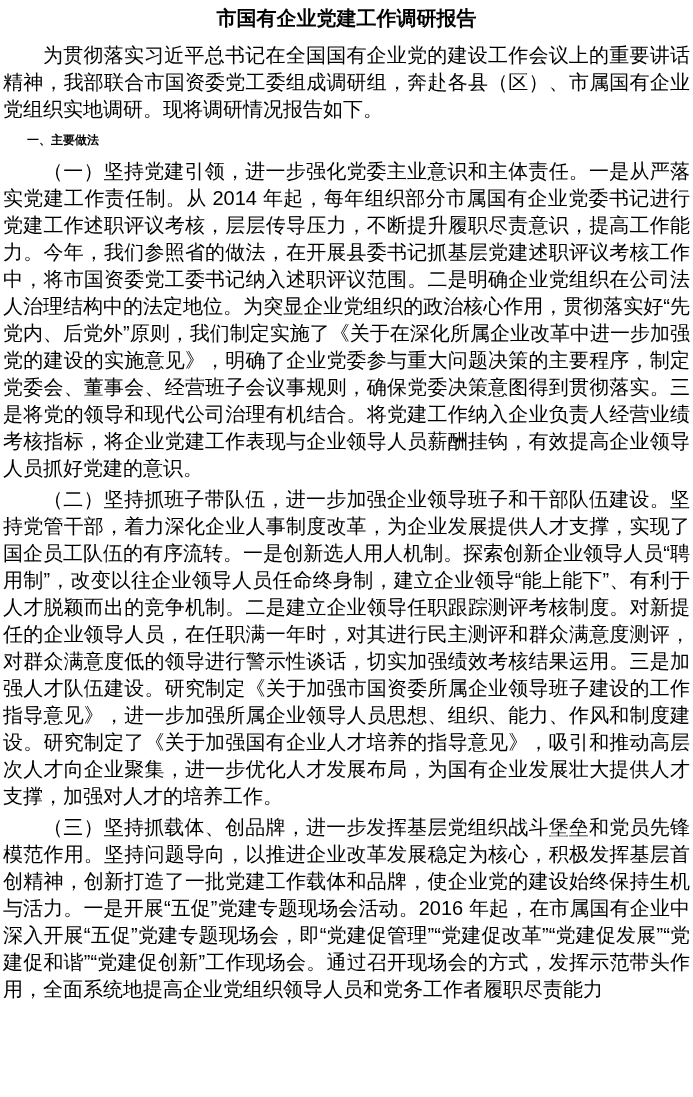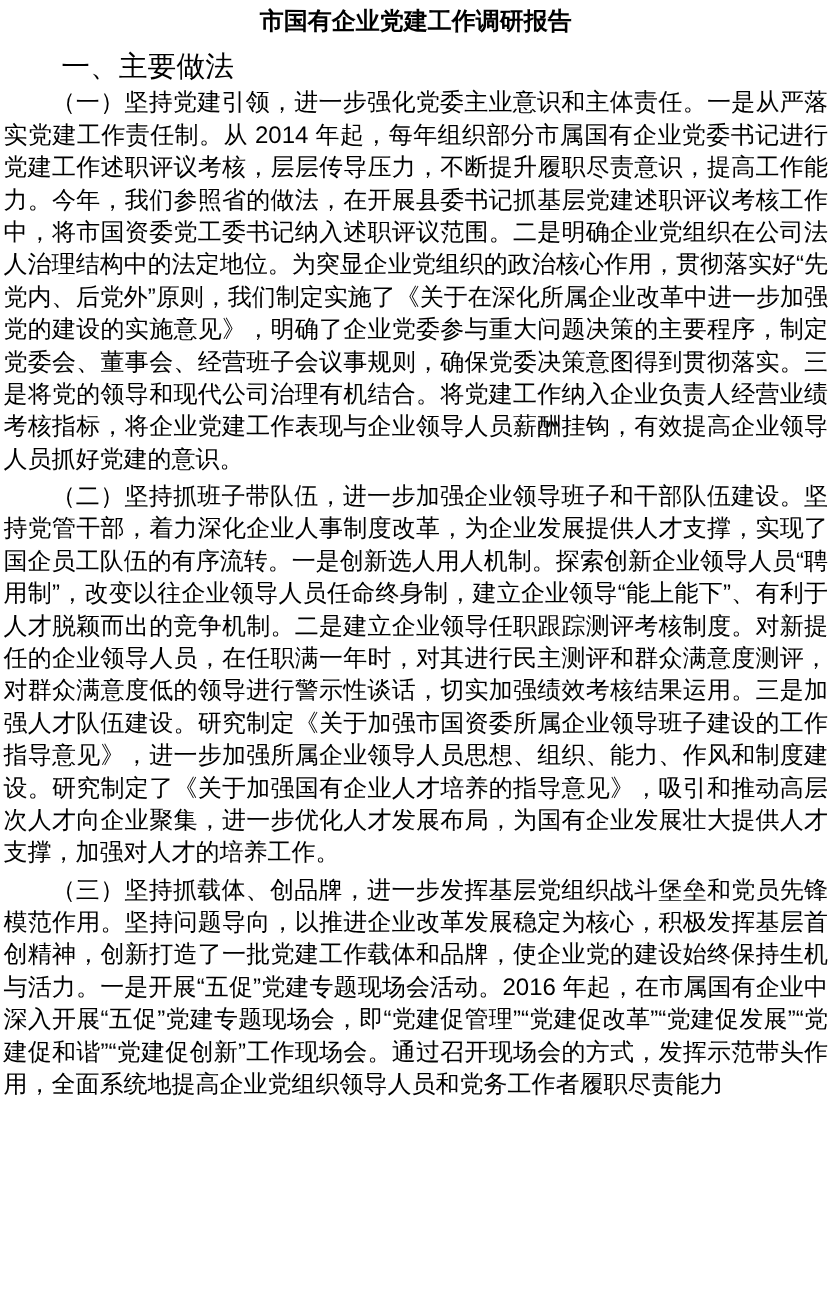--- a/index.html
+++ b/index.html
@@ -29,33 +29,34 @@
   .para {
     font-size: 20px;
     line-height: 27px;
     font-weight: normal;
     text-indent: 2em;
     text-align: justify;
     margin: 0 0 4px 0;
     word-break: break-all;
   }
   .section-heading {
-    font-size: 24px;
+    font-size: 12px;
     line-height: 27px;
-    font-weight: normal;
+    font-weight: bold;
     text-indent: 2em;
     margin: 0 0 4px 0;
   }
 </style>
 </head>
 <body>
 
 <div class="doc">
   <h1 class="doc-title">市国有企业党建工作调研报告</h1>
 
+  <p class="para">为贯彻落实习近平总书记在全国国有企业党的建设工作会议上的重要讲话精神，我部联合市国资委党工委组成调研组，奔赴各县（区）、市属国有企业党组织实地调研。现将调研情况报告如下。</p>
 
   <h2 class="section-heading">一、主要做法</h2>
 
 
   <p class="para">（一）坚持党建引领，进一步强化党委主业意识和主体责任。一是从严落实党建工作责任制。从 2014 年起，每年组织部分市属国有企业党委书记进行党建工作述职评议考核，层层传导压力，不断提升履职尽责意识，提高工作能力。今年，我们参照省的做法，在开展县委书记抓基层党建述职评议考核工作中，将市国资委党工委书记纳入述职评议范围。二是明确企业党组织在公司法人治理结构中的法定地位。为突显企业党组织的政治核心作用，贯彻落实好“先党内、后党外”原则，我们制定实施了《关于在深化所属企业改革中进一步加强党的建设的实施意见》，明确了企业党委参与重大问题决策的主要程序，制定党委会、董事会、经营班子会议事规则，确保党委决策意图得到贯彻落实。三是将党的领导和现代公司治理有机结合。将党建工作纳入企业负责人经营业绩考核指标，将企业党建工作表现与企业领导人员薪酬挂钩，有效提高企业领导人员抓好党建的意识。</p>
 
   <p class="para">（二）坚持抓班子带队伍，进一步加强企业领导班子和干部队伍建设。坚持党管干部，着力深化企业人事制度改革，为企业发展提供人才支撑，实现了国企员工队伍的有序流转。一是创新选人用人机制。探索创新企业领导人员“聘用制”，改变以往企业领导人员任命终身制，建立企业领导“能上能下”、有利于人才脱颖而出的竞争机制。二是建立企业领导任职跟踪测评考核制度。对新提任的企业领导人员，在任职满一年时，对其进行民主测评和群众满意度测评，对群众满意度低的领导进行警示性谈话，切实加强绩效考核结果运用。三是加强人才队伍建设。研究制定《关于加强市国资委所属企业领导班子建设的工作指导意见》，进一步加强所属企业领导人员思想、组织、能力、作风和制度建设。研究制定了《关于加强国有企业人才培养的指导意见》，吸引和推动高层次人才向企业聚集，进一步优化人才发展布局，为国有企业发展壮大提供人才支撑，加强对人才的培养工作。</p>
 
   <p class="para">（三）坚持抓载体、创品牌，进一步发挥基层党组织战斗堡垒和党员先锋模范作用。坚持问题导向，以推进企业改革发展稳定为核心，积极发挥基层首创精神，创新打造了一批党建工作载体和品牌，使企业党的建设始终保持生机与活力。一是开展“五促”党建专题现场会活动。2016 年起，在市属国有企业中深入开展“五促”党建专题现场会，即“党建促管理”“党建促改革”“党建促发展”“党建促和谐”“党建促创新”工作现场会。通过召开现场会的方式，发挥示范带头作用，全面系统地提高企业党组织领导人员和党务工作者履职尽责能力</p>
 </div>

